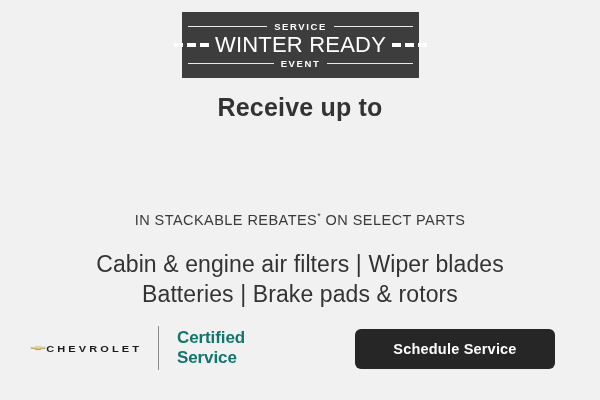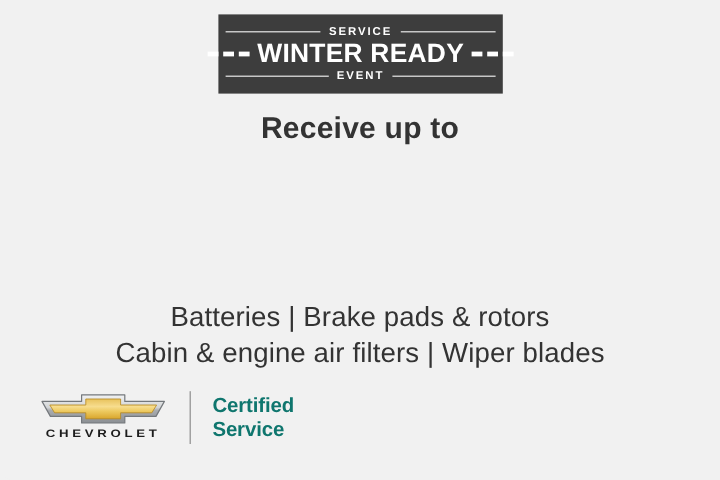--- a/index.html
+++ b/index.html
@@ -72,21 +72,21 @@
     gap: 4px;
     padding: 0 6px;
   }
   .dash {
     width: 9px;
     height: 4px;
     background: #ffffff;
   }
   .banner-title {
     font-size: 22px;
-    font-weight: bold;
+    font-weight: normal;
     color: #ffffff;
     letter-spacing: 0.2px;
     line-height: 1;
     white-space: nowrap;
   }
 
   
   .receive {
     position: absolute;
     left: 0;
@@ -156,21 +156,20 @@
   .brand {
     position: absolute;
     left: 30px;
     top: 0;
     display: flex;
     align-items: center;
     height: 60px;
   }
   .chev-lockup {
     display: flex;
-    flex-direction: column;
     align-items: center;
     width: 112px;
   }
   .bowtie-wrap {
     width: 108px;
     height: 26px;
     display: block;
   }
   .chev-word {
     margin-top: 3px;
@@ -243,24 +242,27 @@
     <div class="banner-row bottom">
       <span class="rule"></span>
       <span class="banner-small">EVENT</span>
       <span class="rule"></span>
     </div>
 
   </div>
 
   <div class="receive">Receive up to</div>
 
+  <div class="rebates">
+    <span>IN STACKABLE REBATES</span><sup>*</sup><span> ON SELECT PARTS</span>
+  </div>
 
   <div class="products">
+    <div class="product-line">Cabin &amp; engine air filters | Wiper blades</div>
     <div class="product-line">Batteries | Brake pads &amp; rotors</div>
-    <div class="product-line">Cabin &amp; engine air filters | Wiper blades</div>
   </div>
 
   <div class="footer">
 
     <div class="brand">
 
       <div class="chev-lockup">
         <svg class="bowtie-wrap" viewBox="0 0 216 52">
           <defs>
             <linearGradient id="goldGrad" x1="0" y1="0" x2="0" y2="1">
@@ -287,16 +289,17 @@
 
       <div class="brand-divider"></div>
 
       <div class="certified">
         <div>Certified</div>
         <div>Service</div>
       </div>
 
     </div>
 
+    <button class="cta">Schedule Service</button>
 
   </div>
 
 </div>
 
 </body></html>

